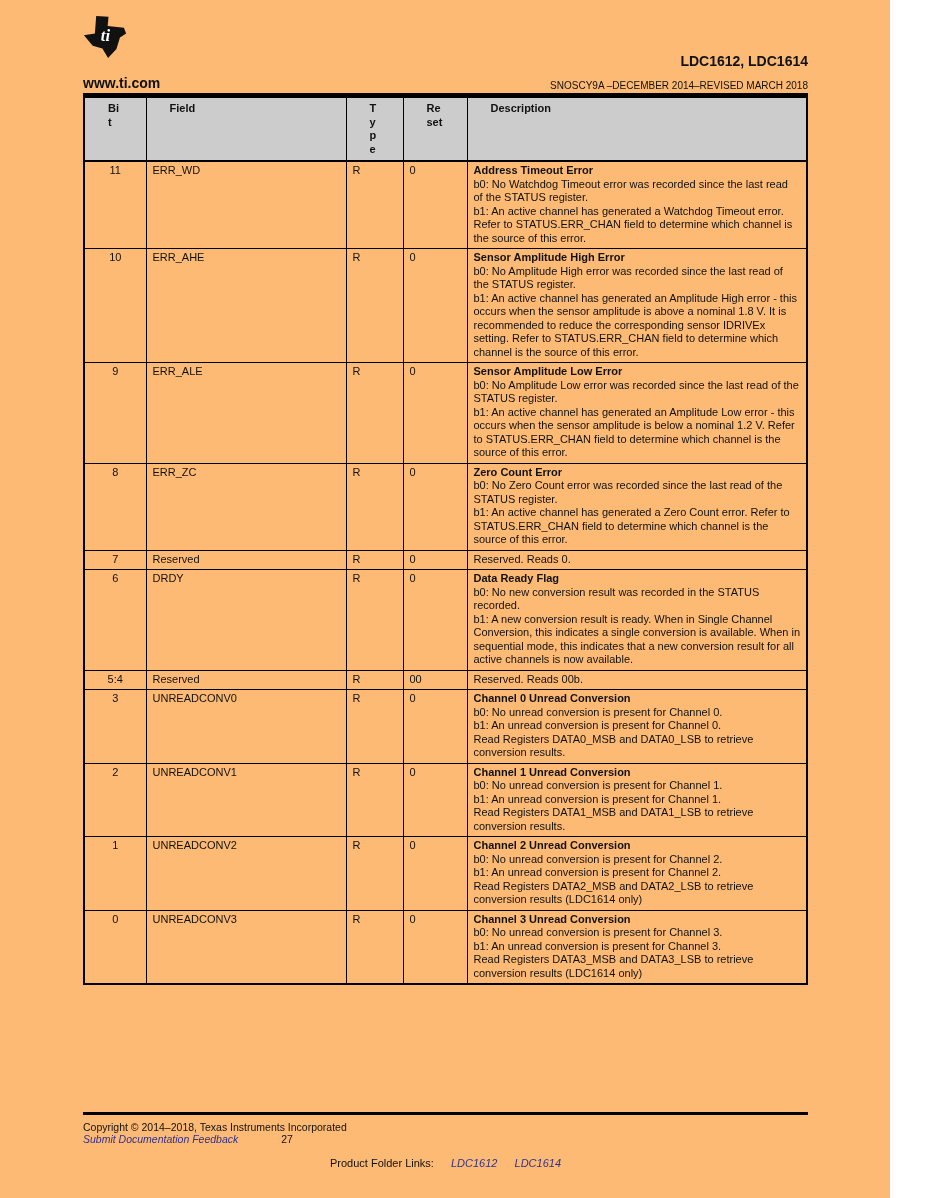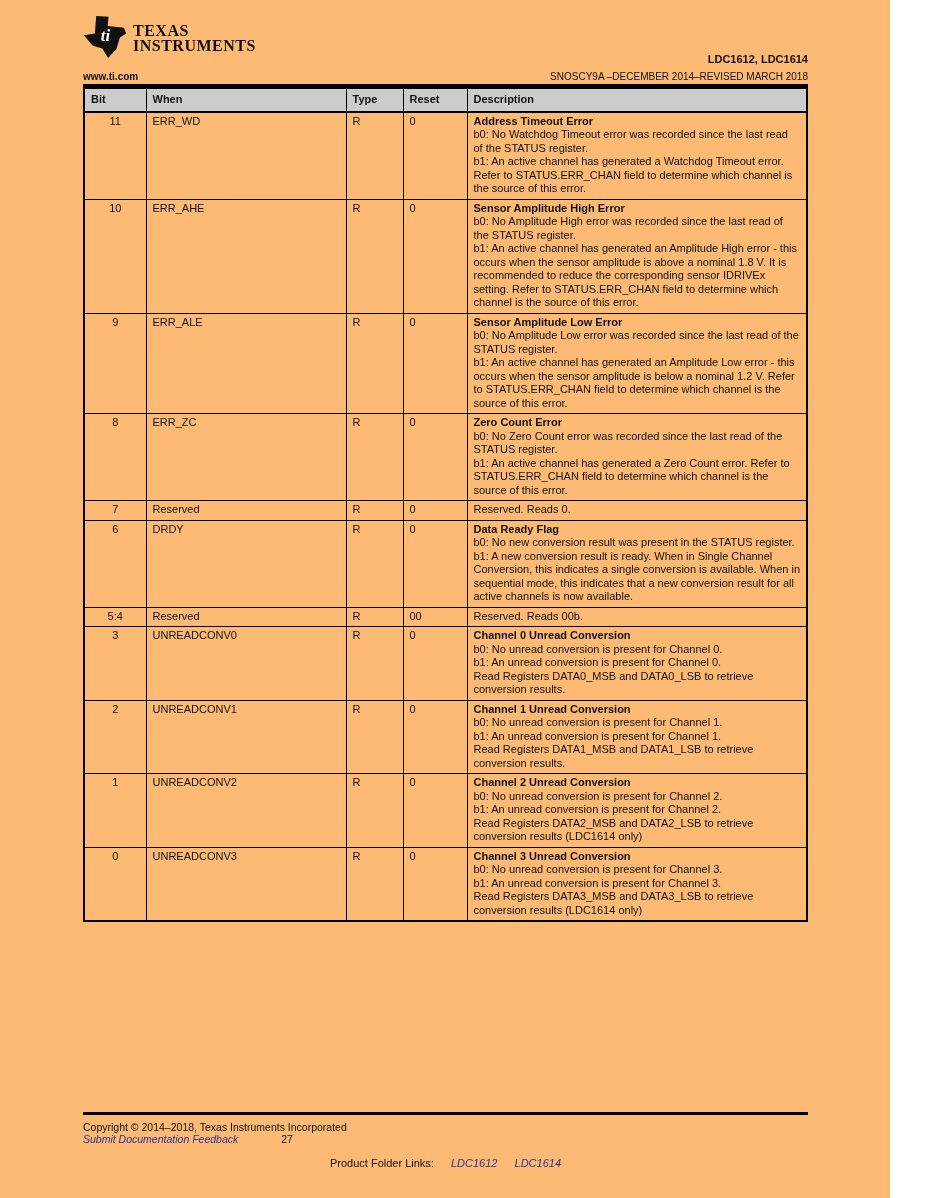--- a/index.html
+++ b/index.html
@@ -10,37 +10,37 @@
     font-family:"Liberation Sans", sans-serif;
   }
   .content { margin:0 82px 0 83px; }
 
   
   .header-top { padding-top:15px; display:flex; align-items:flex-start; }
   .logo { display:flex; align-items:flex-start; gap:6px; }
   .logo svg { width:44px; height:44px; display:block; }
   .logo-text { padding-top:8px; font-family:"Liberation Serif", serif; font-weight:bold; letter-spacing:0.5px; }
   .logo-text div { font-size:16px; line-height:15px; text-transform:uppercase; }
-  .product-title { text-align:right; font-weight:bold; font-size:11px; margin-top:-6px; }
+  .product-title { text-align:right; font-weight:bold; font-size:14px; margin-top:-6px; }
   .header-row { display:flex; justify-content:space-between; align-items:flex-end; margin-top:6px; padding-bottom:2px; }
-  .website { font-size:10px; font-weight:bold; color:var(--ink); text-decoration:none; }
+  .website { font-size:14px; font-weight:bold; color:var(--ink); text-decoration:none; }
   .doc-ref { font-size:10px; }
   .header-rule { height:3px; background:#000; }
 
   
   .table-title { text-align:center; font-weight:bold; font-size:13px; margin:17px 0 10px 0; }
   table.regtable { border-collapse:collapse; width:100%; border:2px solid #000; table-layout:fixed; }
   table.regtable th, table.regtable td {
     border:1px solid #000; vertical-align:top;
     font-size:11px; line-height:13.5px; padding:2px 6px 3px 6px;
     overflow:hidden; word-wrap:break-word;
   }
   table.regtable thead th {
     background:var(--header-bg); font-weight:bold; text-align:left;
-    padding:4px 6px; border-bottom:2px solid #000;
+    padding:4px 23px; border-bottom:2px solid #000;
   }
   th.c-bit, td.c-bit { text-align:center; }
   .desc-title { font-weight:bold; }
   .col-bit   { width:62px; }
   .col-field { width:200px; }
   .col-type  { width:57px; }
   .col-reset { width:64px; }
   .col-desc  { width:auto; }
 
   
@@ -59,24 +59,20 @@
 <div class="page">
   <div class="content">
 
     <header>
       <div class="header-top">
         <div class="logo">
           <svg viewBox="0 0 100 100" aria-hidden="true">
             <path fill="#111" d="M30 2 L58 4 L56 25 L93 29 L98 42 L84 51 L76 77 L57 98 L44 76 L22 70 L2 46 L27 42 Z"></path>
             <text x="51" y="60" font-family="Liberation Serif, serif" font-style="italic" font-weight="bold" font-size="38" fill="#fff" text-anchor="middle">ti</text>
           </svg>
-          <div class="logo-text">
-            <div>Texas</div>
-            <div>Instruments</div>
-          </div>
         </div>
       </div>
       <div class="product-title">LDC1612, LDC1614</div>
       <div class="header-row">
         <a class="website">www.ti.com</a>
         <span class="doc-ref">SNOSCY9A –DECEMBER 2014–REVISED MARCH 2018</span>
       </div>
       <div class="header-rule"></div>
     </header>
 
@@ -85,21 +81,21 @@
       <colgroup>
         <col class="col-bit">
           <col class="col-field">
           <col class="col-type">
           <col class="col-reset">
           <col class="col-desc">
       </colgroup>
       <thead>
         <tr>
           <th class="c-bit">Bit</th>
-          <th>When</th>
+          <th>Field</th>
           <th>Type</th>
           <th>Reset</th>
           <th>Description</th>
         </tr>
       </thead>
       <tbody id="table-body">
   <tr>
     <td class="c-bit">11</td>
     <td class="c-field">ERR_WD</td>
     <td class="c-type">R</td>
@@ -157,21 +153,21 @@
             </td>
   </tr>
 
   <tr>
     <td class="c-bit">6</td>
     <td class="c-field">DRDY</td>
     <td class="c-type">R</td>
     <td class="c-reset">0</td>
     <td class="c-desc">
               <div class="desc-title">Data Ready Flag</div>
-              <div class="desc-line">b0: No new conversion result was present in the STATUS register.</div>
+              <div class="desc-line">b0: No new conversion result was recorded in the STATUS recorded.</div>
               <div class="desc-line">b1: A new conversion result is ready. When in Single Channel Conversion, this indicates a single conversion is available. When in sequential mode, this indicates that a new conversion result for all active channels is now available.</div>
             </td>
   </tr>
 
   <tr>
     <td class="c-bit">5:4</td>
     <td class="c-field">Reserved</td>
     <td class="c-type">R</td>
     <td class="c-reset">00</td>
     <td class="c-desc">

